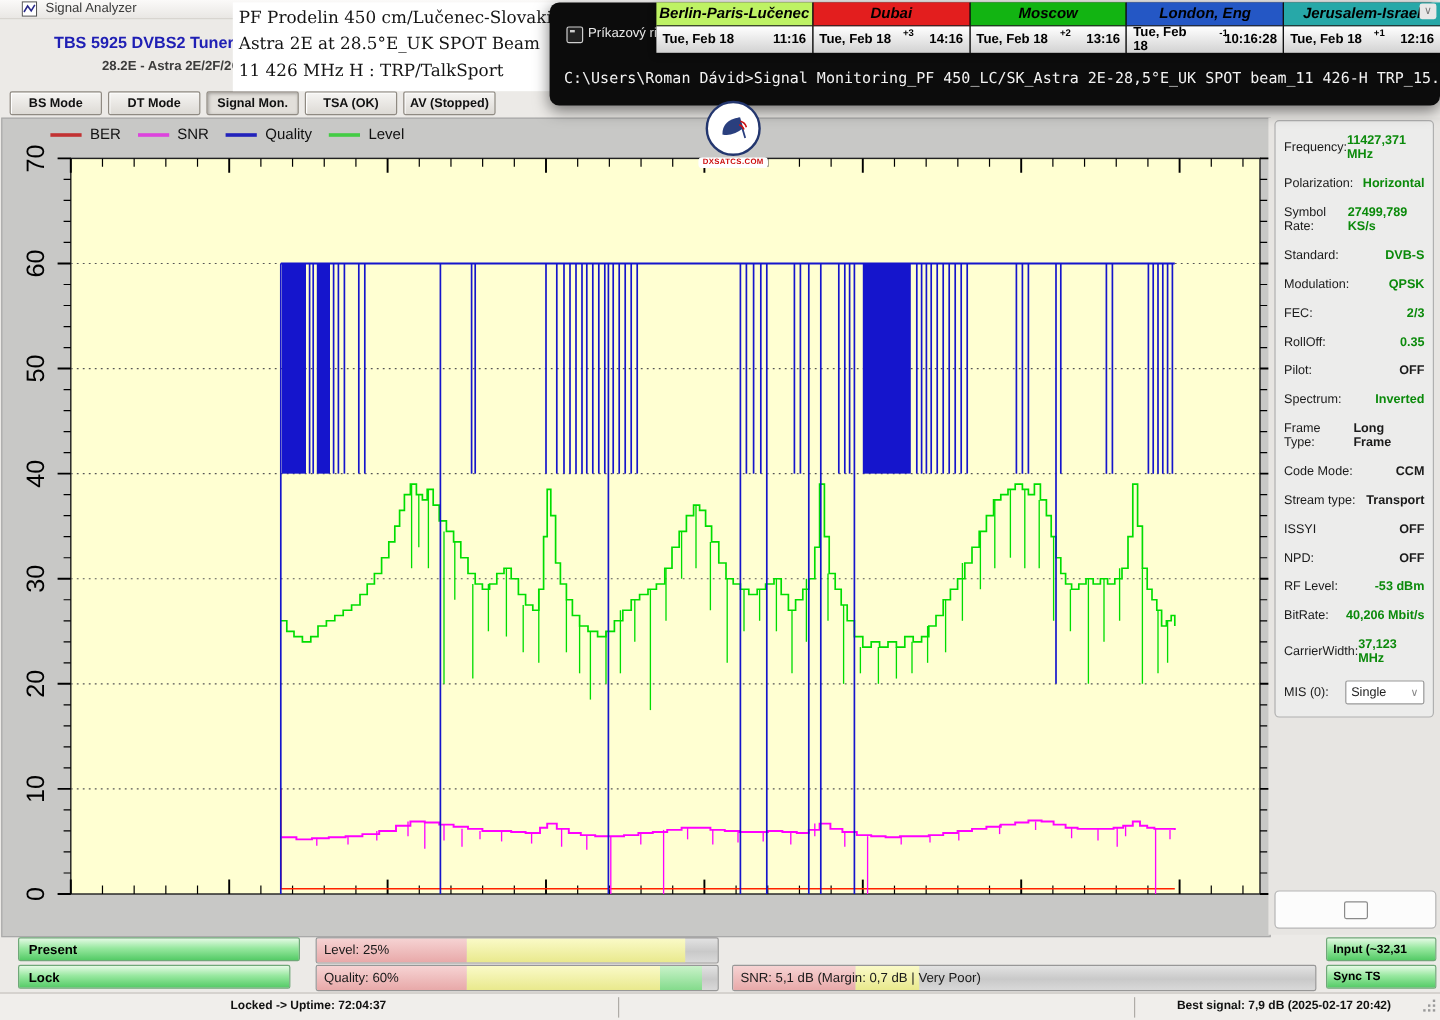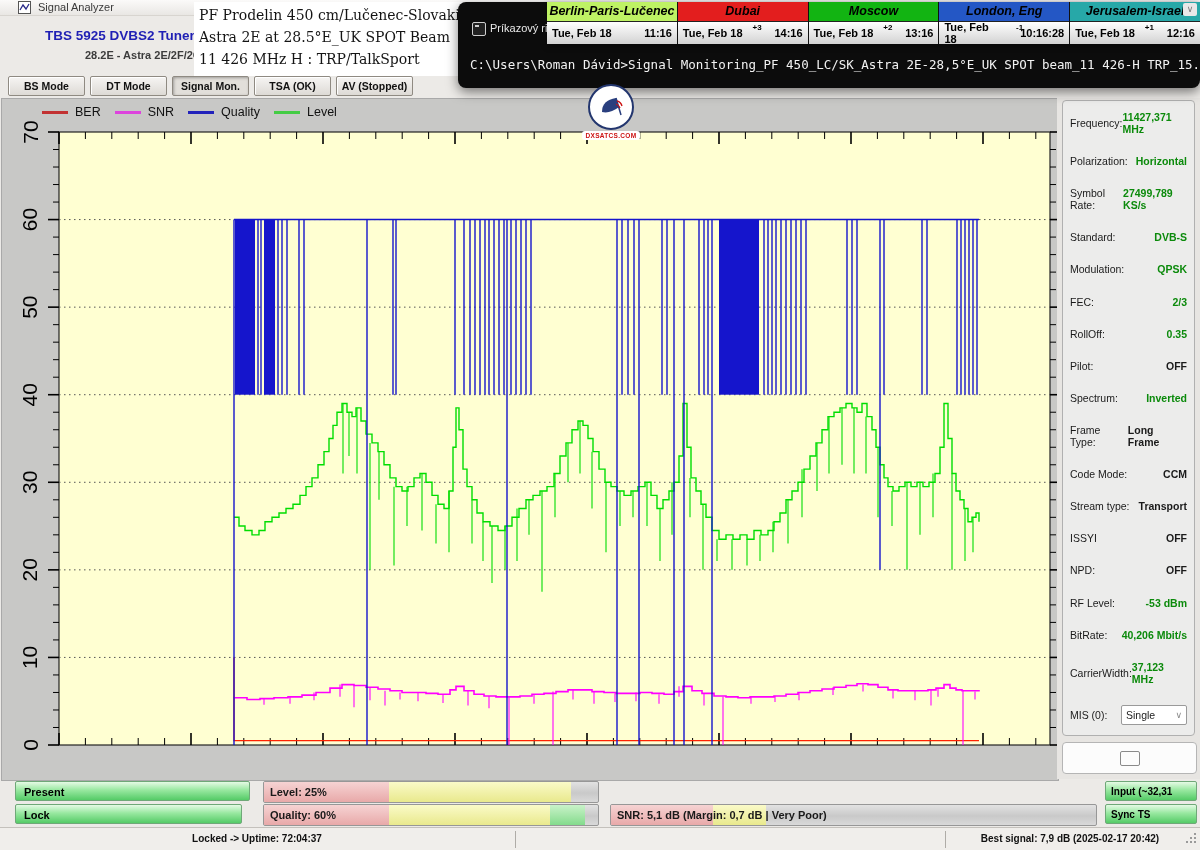--- a/index.html
+++ b/index.html
@@ -53,21 +53,21 @@
              color:#CC1111;letter-spacing:.3px;padding:1px 0;}
   
   .chart-widget{position:absolute;left:1px;top:98px;width:1056px;height:681px;
                 background:#C8C8C6;border:1px solid #A9A9A9;}
   .legend{position:absolute;left:40px;top:6px;display:flex;align-items:center;gap:14px;z-index:2;}
   .legend-item{display:flex;align-items:center;gap:7px;font-size:12.5px;color:#111;}
   .legend-line{width:26px;height:3px;}
   #chart-svg{position:absolute;left:0;top:0;}
   
   .right-col{position:absolute;left:1057px;top:98px;width:143px;height:681px;background:#E7E5E2;}
-  .panel{position:absolute;left:1062px;top:100px;width:133px;height:636px;background:#ECECEB;
+  .panel{position:absolute;left:1062px;top:100px;width:133px;height:498px;background:#ECECEB;
          border:1px solid #B0B0B0;border-radius:4px;display:flex;flex-direction:column;
          justify-content:space-between;padding:10px 7px;box-sizing:border-box;z-index:2;}
   .prow{display:flex;justify-content:space-between;align-items:center;}
   .plabel{font-size:10.5px;color:#1a1a1a;}
   .pvalue{font-size:10.5px;font-weight:bold;}
   .mis-select{width:66px;height:20px;background:#fff;border:1px solid #9a9a9a;border-radius:2px;
               font-size:10.5px;color:#222;display:flex;align-items:center;justify-content:space-between;
               padding:0 4px;box-sizing:border-box;}
   .mis-chev{color:#888;font-size:9px;}
   .log-btn{position:absolute;left:1062px;top:742px;width:133px;height:30px;background:#FCFCFC;
@@ -81,21 +81,21 @@
   .btn-green{position:absolute;height:20px;border:1px solid #6FA878;border-radius:2px;
              background:linear-gradient(#E5FAE5,#98E8A0 45%,#55CB67);
              font-size:11px;font-weight:bold;color:#000;line-height:20px;padding-left:8px;
              box-sizing:border-box;}
   .pbar{position:absolute;height:20px;border:1px solid #979797;border-radius:2px;
         background:linear-gradient(#E2E2E2,#C9C9C9 55%,#D9D9D9);overflow:hidden;}
   .pbar .seg{position:absolute;top:0;height:100%;}
   .seg-pink{background:linear-gradient(#F6D3D3,#E8A9A9);}
   .seg-yellow{background:linear-gradient(#FAFAC8,#E9E98D);}
   .seg-green{background:linear-gradient(#C9F2C9,#84DB8C);}
-  .pbar .ptext{position:absolute;left:6px;top:0;font-size:11px;font-weight:bold;color:#1a1a1a;
+  .pbar .ptext{position:absolute;left:6px;top:0;font-size:11px;font-weight:normal;color:#1a1a1a;
                line-height:20px;white-space:nowrap;}
   
   .statusbar{position:absolute;left:0;top:827px;width:1200px;height:23px;background:#F0EEEB;
              border-top:1px solid #C4C1BC;}
   .sb-text{position:absolute;top:5px;font-size:10px;font-weight:bold;color:#111;
            transform:translateX(-50%);white-space:nowrap;}
   .sb-sep{position:absolute;top:3px;width:1px;height:17px;background:#AFACA7;}
   .grip{position:absolute;left:1186px;top:833px;width:11px;height:11px;}
   .grip i{position:absolute;width:2px;height:2px;background:#9a9a9a;}
 </style>

